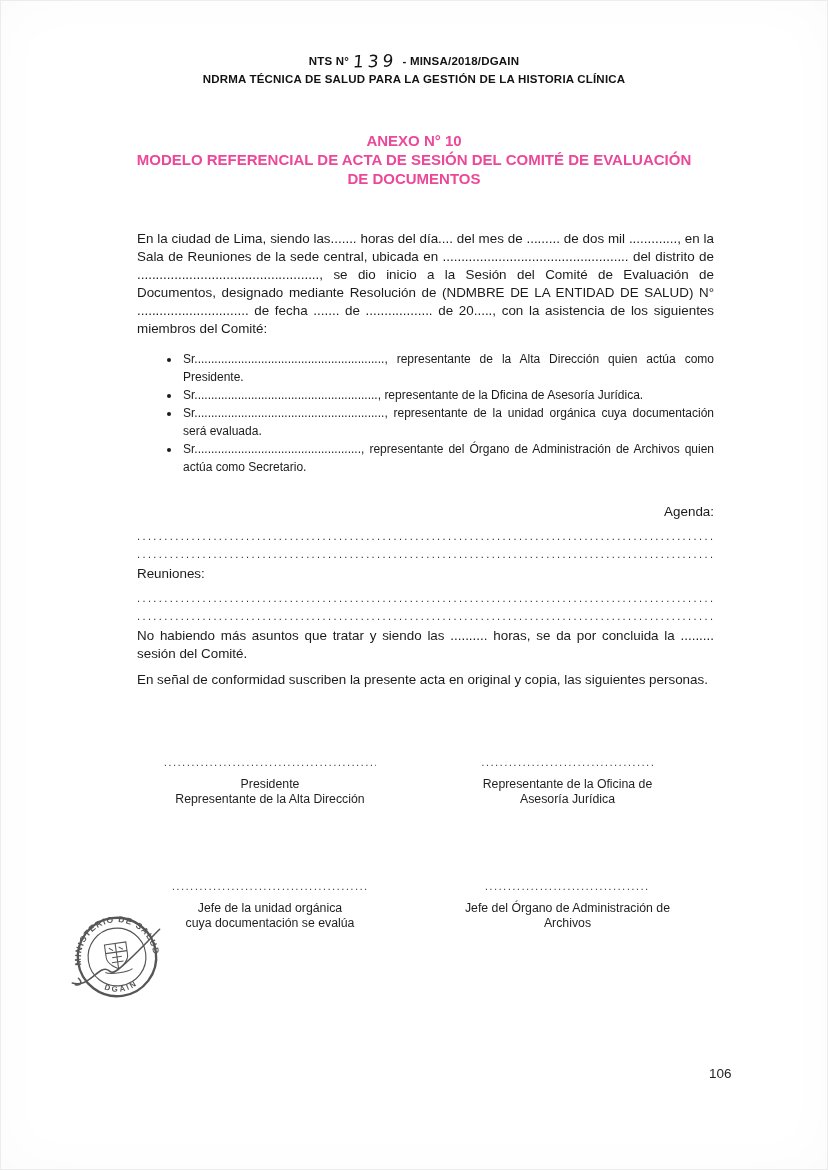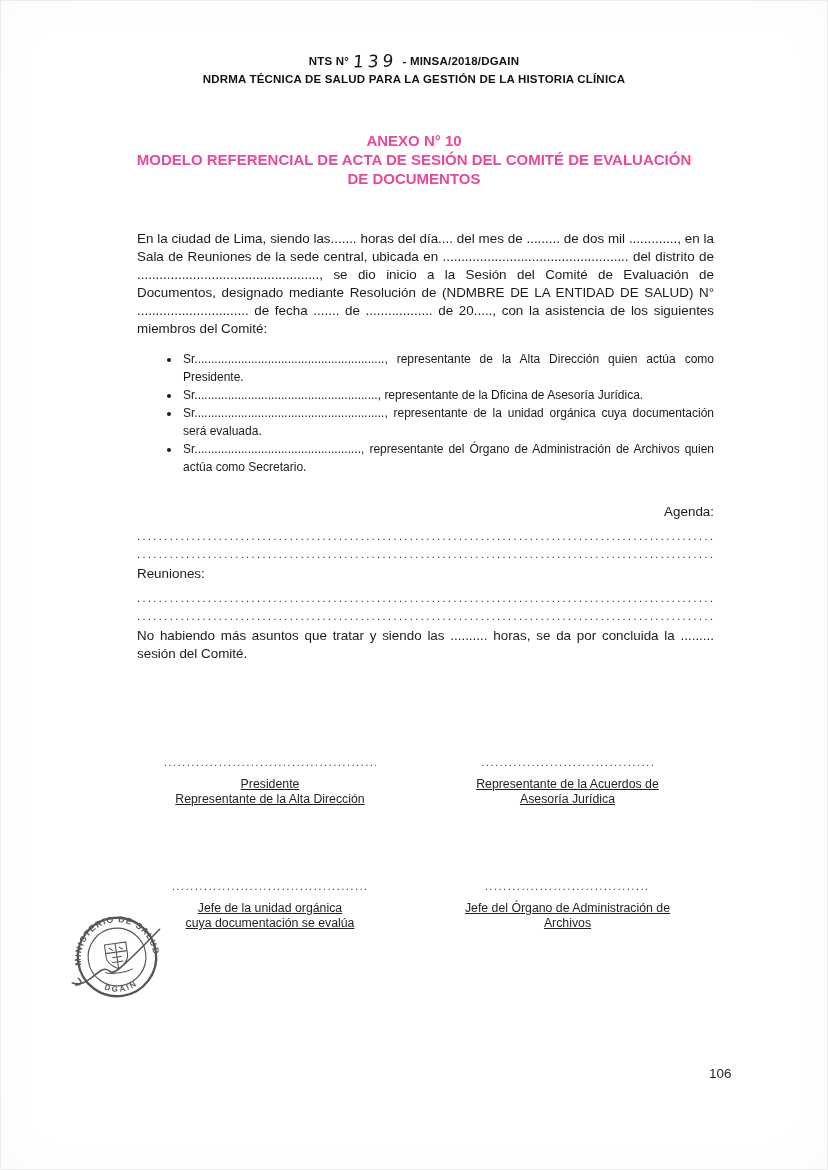--- a/index.html
+++ b/index.html
@@ -55,21 +55,21 @@
     font-size: 11px; letter-spacing: 2.4px;
     height: 18px; line-height: 18px; color: #2c2c2c;
   }
   .dotline.first { margin-top: 6px; }
   .sig-block { position: absolute; text-align: center; }
   .sig-dots {
     overflow: hidden; white-space: nowrap; margin: 0 auto 8px auto;
     font-size: 10px; letter-spacing: 1.8px; height: 12px; line-height: 12px;
     color: #2c2c2c;
   }
-  .sig-line { font-size: 12.3px; line-height: 15px; color: #1f1f1f; text-decoration: underline; }
+  .sig-line { font-size: 12.3px; line-height: 15px; color: #1f1f1f; }
   #sig-1 { top: 757px; left: 160px; width: 220px; }
   #sig-1 .sig-dots { width: 212px; }
   #sig-2 { top: 757px; left: 460px; width: 215px; }
   #sig-2 .sig-dots { width: 172px; }
   #sig-3 { top: 881px; left: 160px; width: 220px; }
   #sig-3 .sig-dots { width: 196px; }
   #sig-4 { top: 881px; left: 460px; width: 215px; }
   #sig-4 .sig-dots { width: 165px; }
   .stamp {
     position: absolute; left: 68px; top: 906px; width: 98px; height: 102px;
@@ -115,30 +115,31 @@
     <div class="dotline">........................................................................................................................................................................................................</div>
   </div>
 
   <div class="labeled-section" id="section-acuerdos">
     <div class="section-label">Reuniones:</div>
     <div class="dotline first">........................................................................................................................................................................................................</div>
     <div class="dotline">........................................................................................................................................................................................................</div>
   </div>
 
   <div class="para" id="closing-1">No habiendo más asuntos que tratar y siendo las .......... horas, se da por concluida la ......... sesión del Comité.</div>
+  <div class="para" id="closing-2">En señal de conformidad suscriben la presente acta en original y copia, las siguientes personas.</div>
 
   <div class="sig-block" id="sig-1">
     <div class="sig-dots">............................................................................................</div>
     <div class="sig-line">Presidente</div>
     <div class="sig-line">Representante de la Alta Dirección</div>
   </div>
 
   <div class="sig-block" id="sig-2">
     <div class="sig-dots">............................................................................................</div>
-    <div class="sig-line">Representante de la Acuerdos de</div>
+    <div class="sig-line">Representante de la Oficina de</div>
     <div class="sig-line">Asesoría Jurídica</div>
   </div>
 
   <div class="sig-block" id="sig-3">
     <div class="sig-dots">............................................................................................</div>
     <div class="sig-line">Jefe de la unidad orgánica</div>
     <div class="sig-line">cuya documentación se evalúa</div>
   </div>
 
   <div class="sig-block" id="sig-4">

